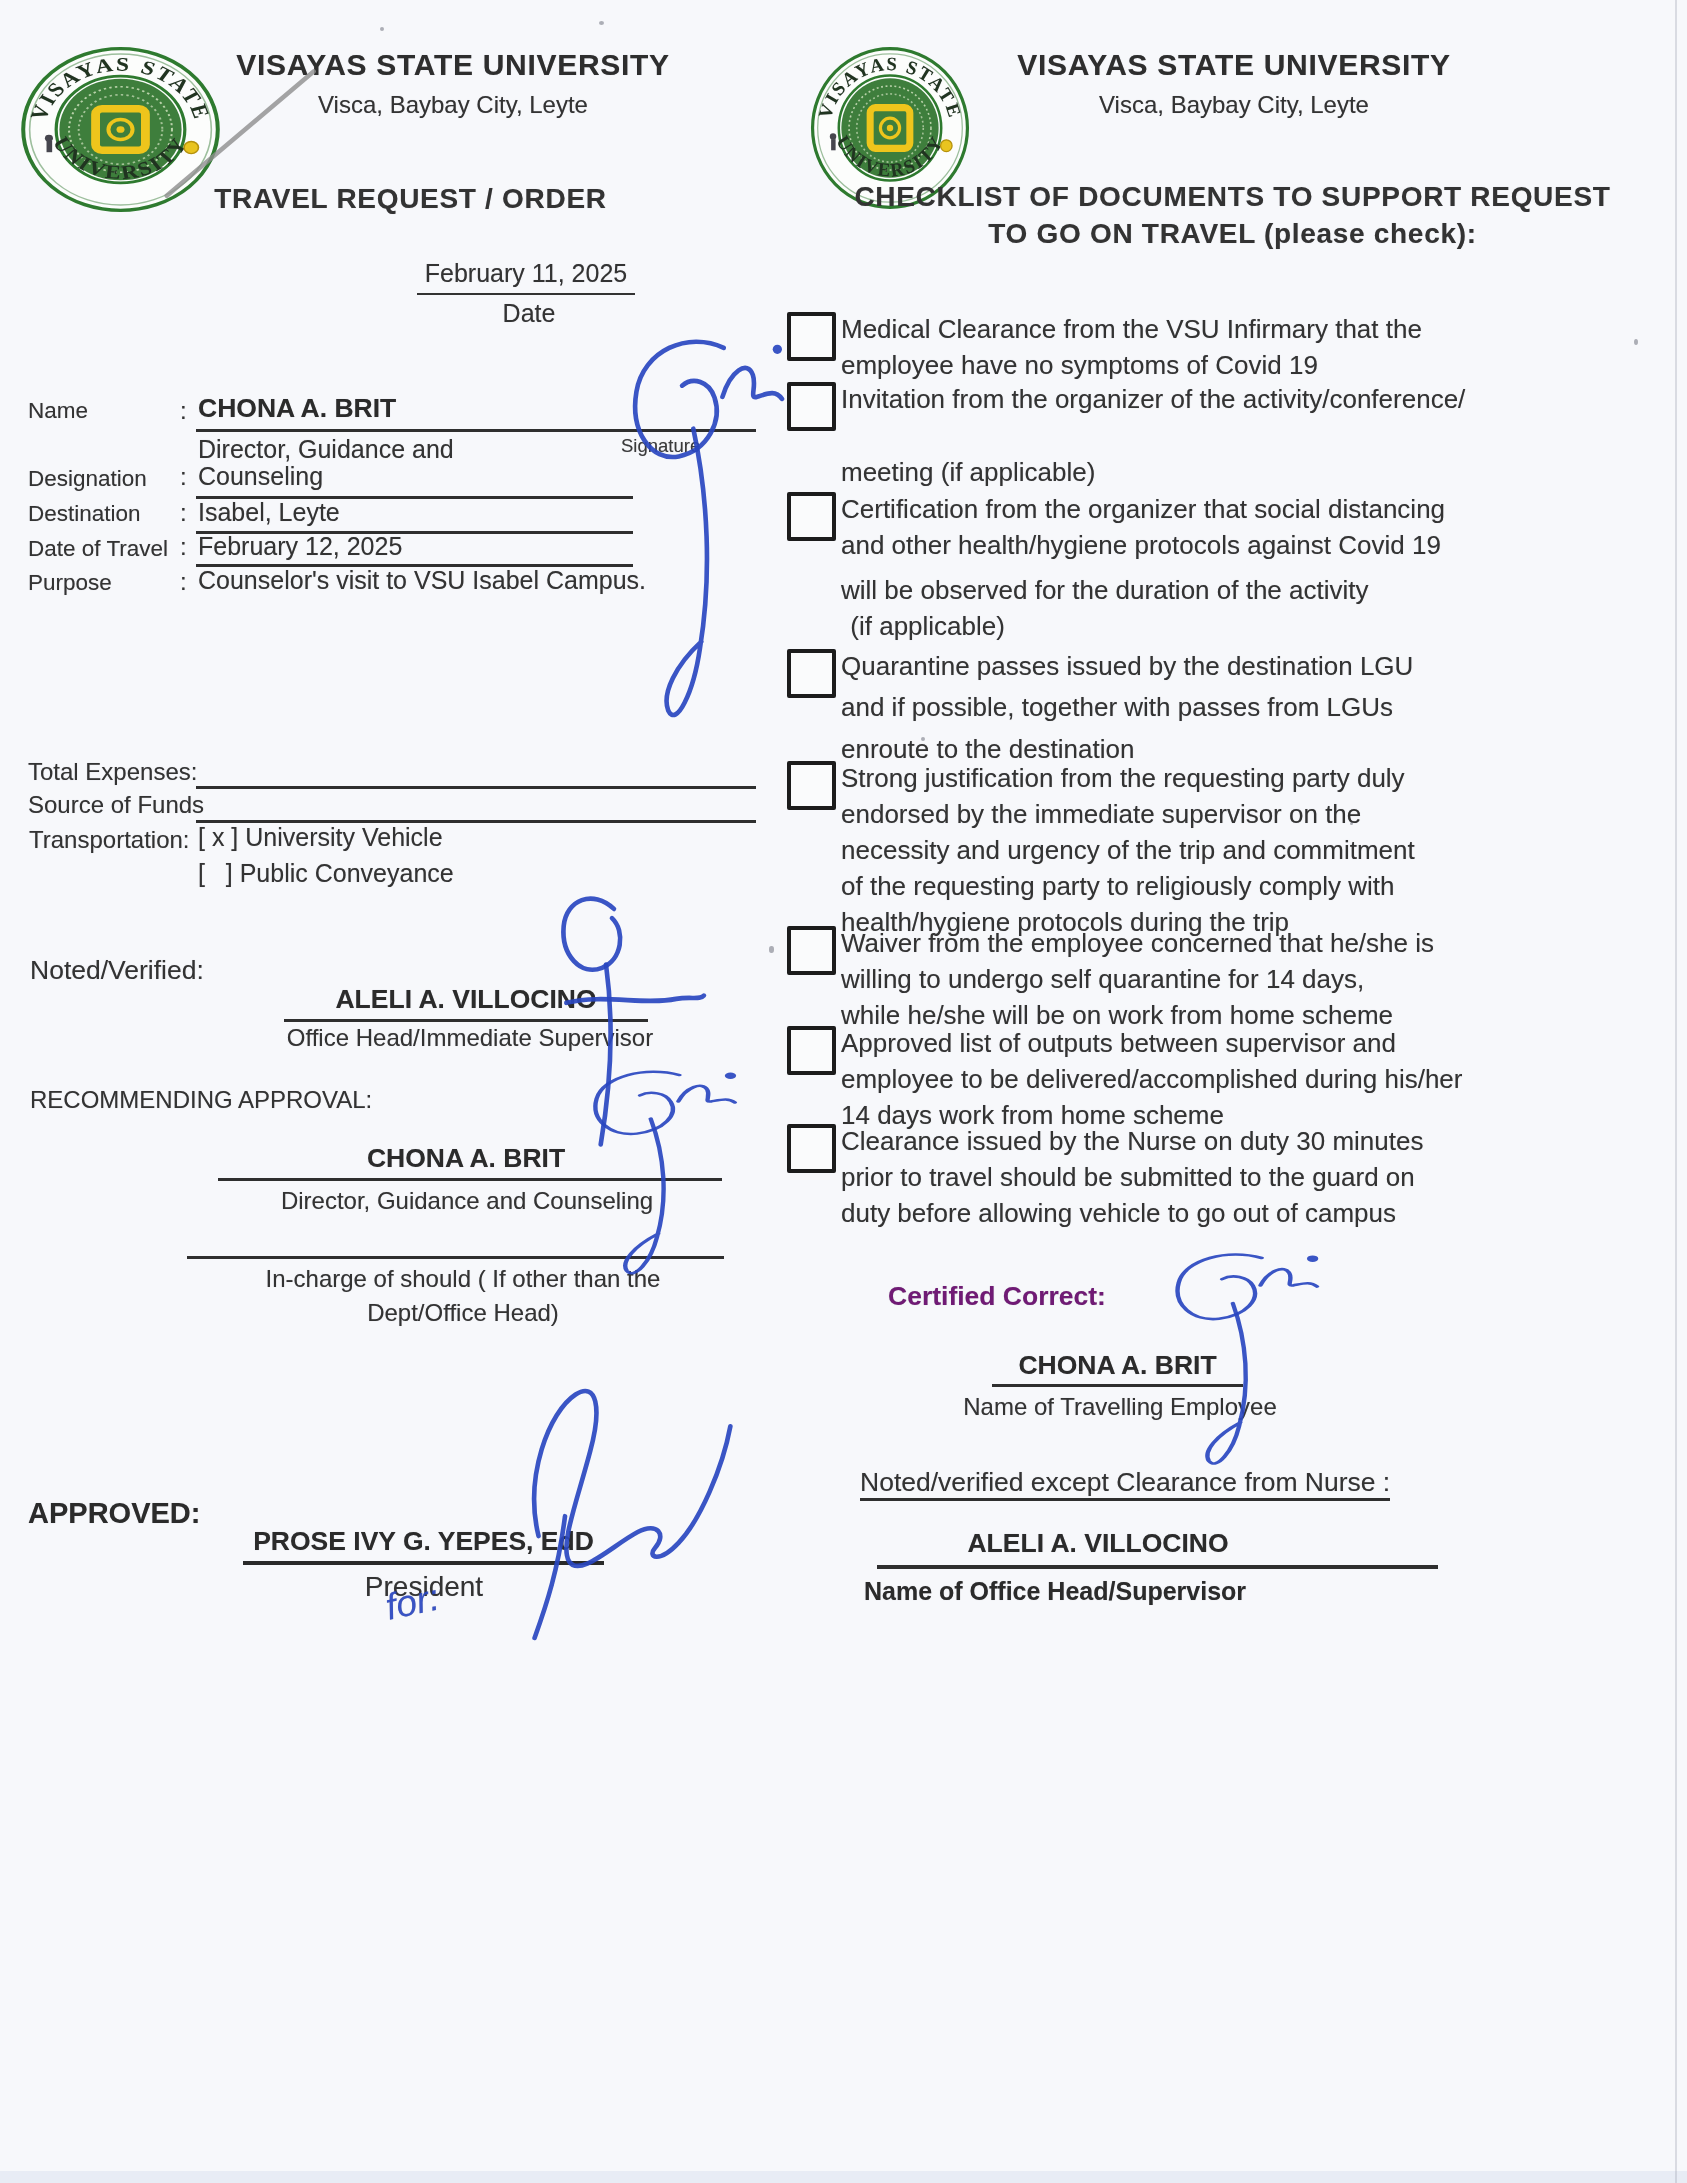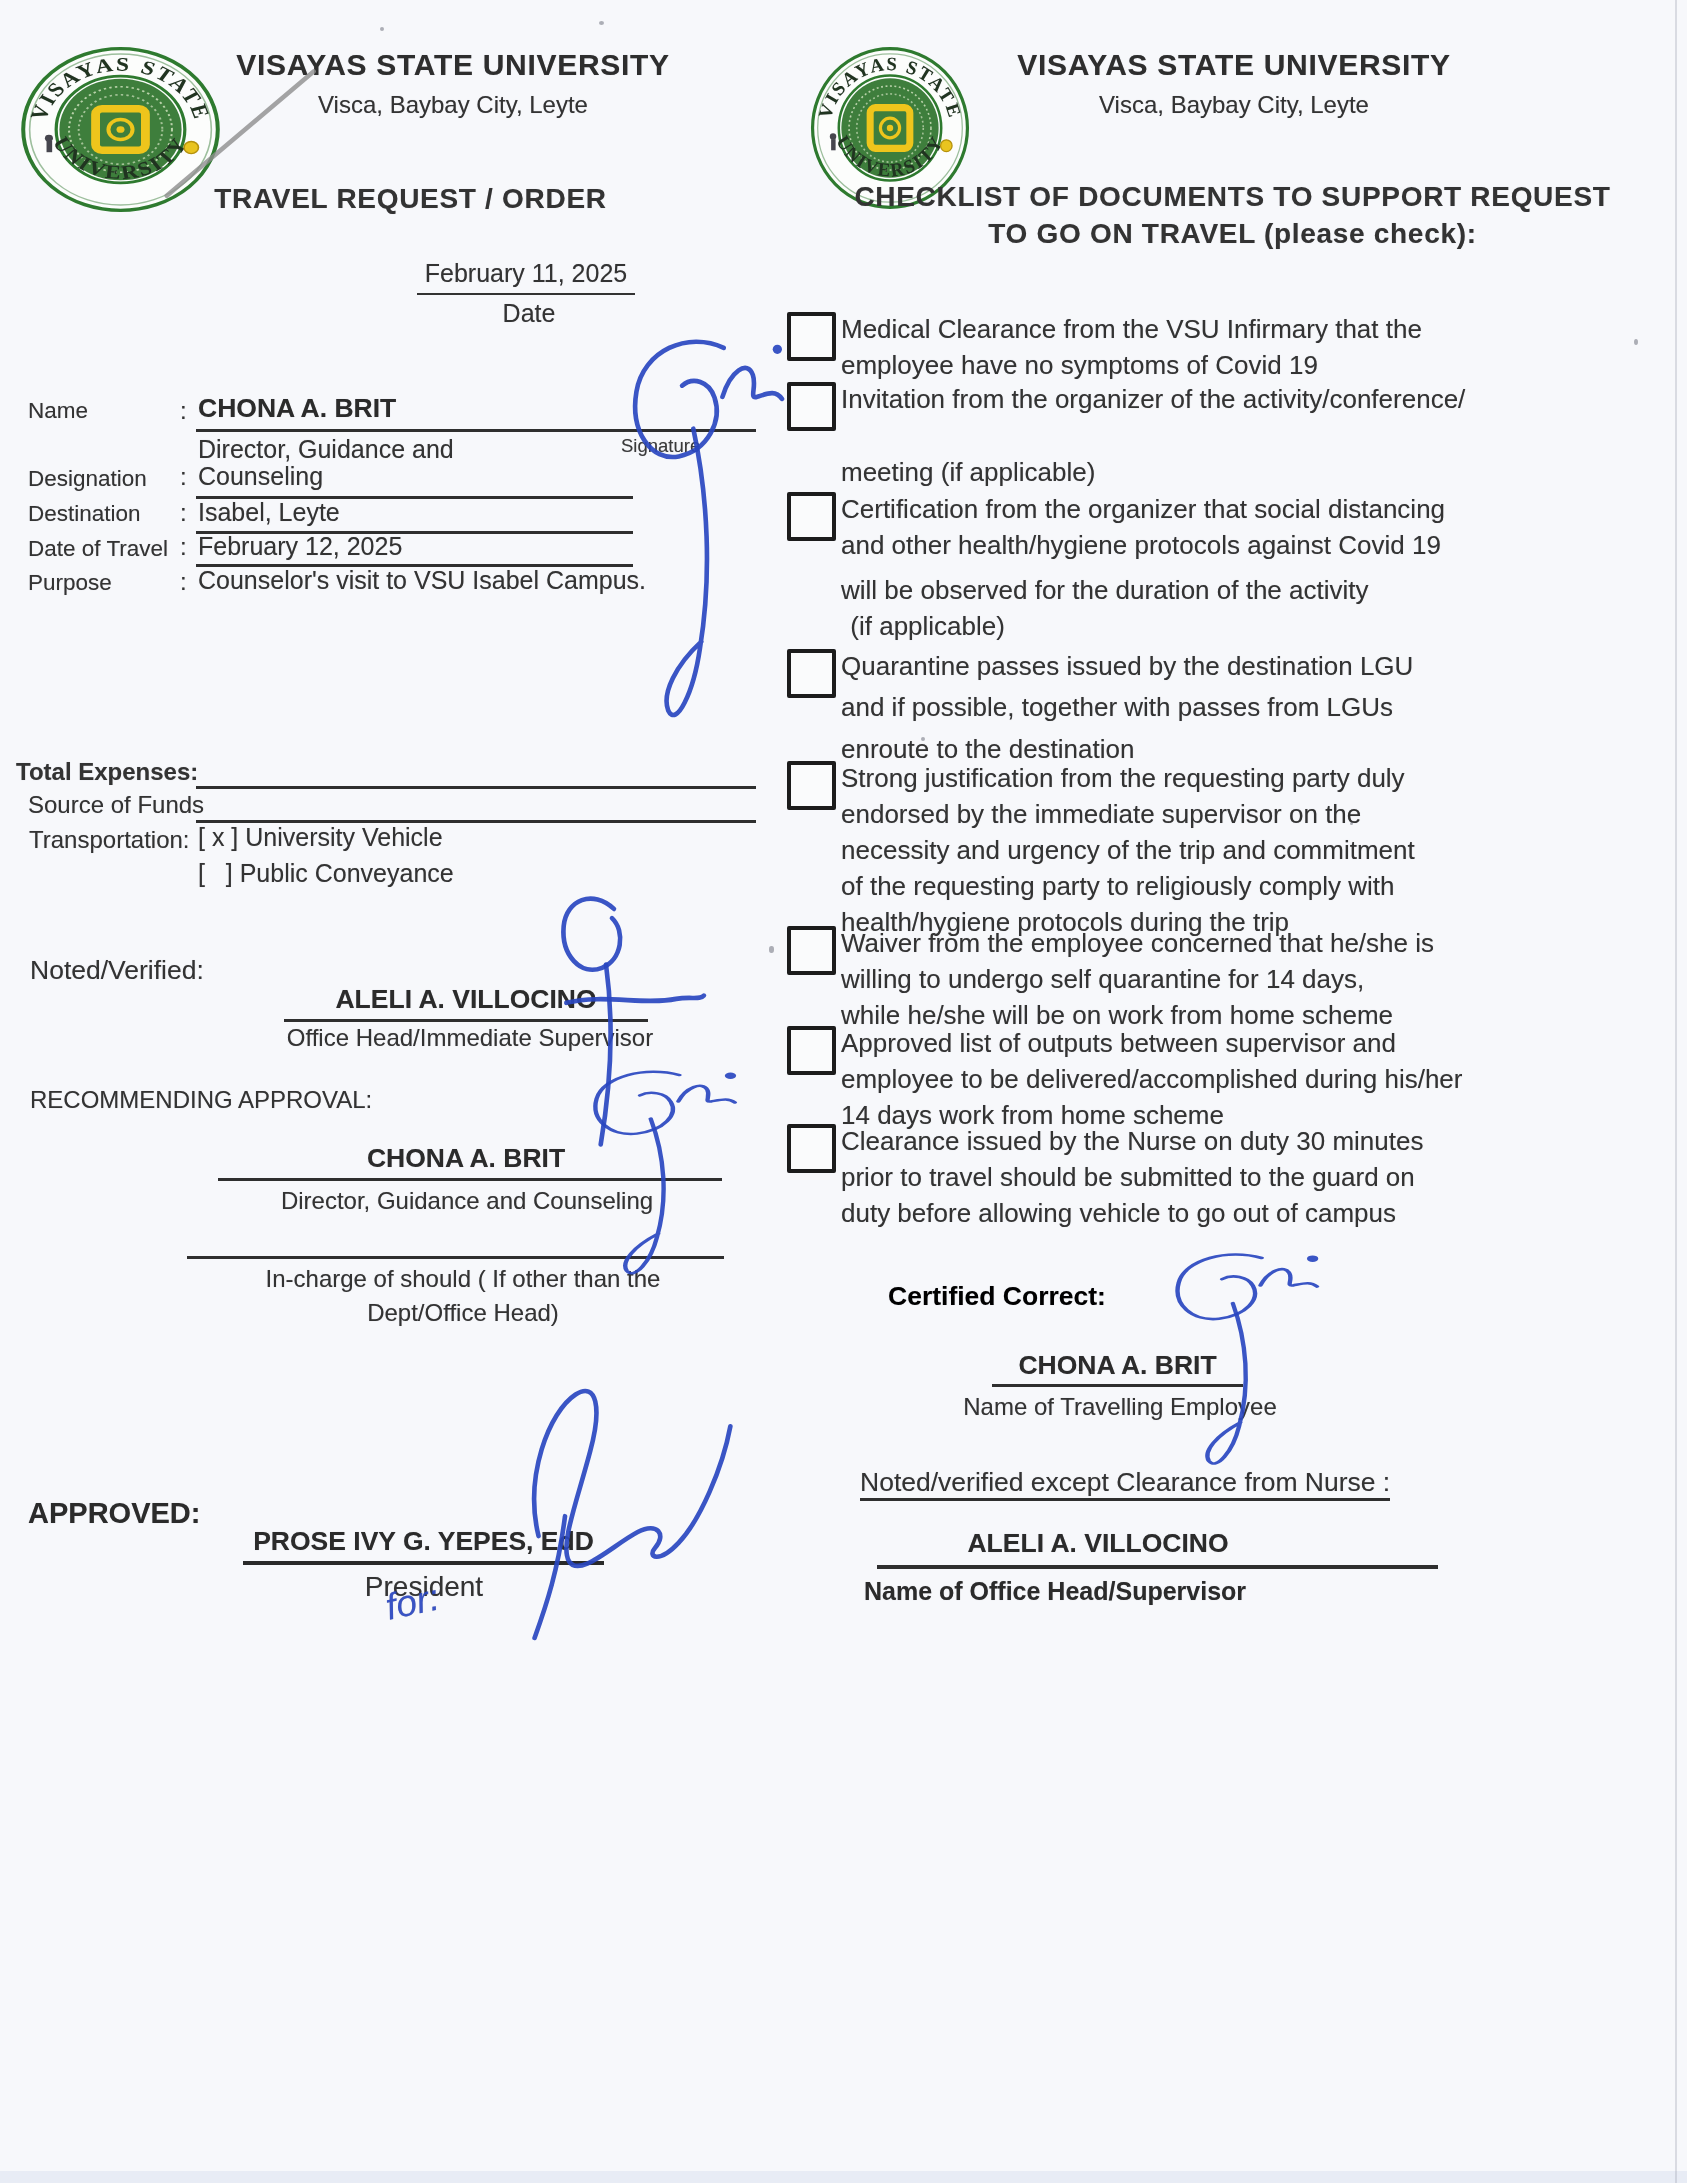--- a/index.html
+++ b/index.html
@@ -102,21 +102,21 @@
 
   <div class="abs lbl" style="left:28px;top:536px;">Date of Travel</div>
   <div class="colon" style="top:533px;">:</div>
   <div class="abs val nowrap" style="left:198px;top:532px;">February 12, 2025</div>
   <div class="uline" style="left:196px;top:564px;width:437px;"></div>
 
   <div class="abs lbl" style="left:28px;top:570px;">Purpose</div>
   <div class="colon" style="top:568px;">:</div>
   <div class="abs val nowrap" style="left:198px;top:566px;text-align:right;">Counselor's visit to VSU Isabel Campus.</div>
 
-  <div class="abs" style="left:16px;top:758px;font-size:24px;font-weight:bold;">Total Expenses:</div>
+  <div class="abs" style="left:28px;top:758px;font-size:24px;">Total Expenses:</div>
   <div class="uline" style="left:196px;top:786px;width:560px;"></div>
   <div class="abs" style="left:28px;top:791px;font-size:24px;">Source of Funds</div>
   <div class="uline" style="left:196px;top:820px;width:560px;"></div>
   <div class="abs" style="left:29px;top:826px;font-size:24px;">Transportation:</div>
   <div class="abs val nowrap" style="left:198px;top:823px;">
     <span class="pre">[ x ]</span>
     <span>University Vehicle</span>
   </div>
   <div class="abs val nowrap" style="left:198px;top:859px;">
     <span class="pre">[   ]</span>
@@ -234,21 +234,21 @@
 
   <div class="chk-item" style="top:1123px;">
     <span class="chk-box"></span>
     <div class="chk-lines">
       <div class="chk-line">Clearance issued by the Nurse on duty 30 minutes</div>
       <div class="chk-line">prior to travel should be submitted to the guard on</div>
       <div class="chk-line">duty before allowing vehicle to go out of campus</div>
     </div>
   </div>
 
-  <div class="abs b" style="left:888px;top:1281px;font-size:26.5px;color:#000000;">Certified Correct:</div>
+  <div class="abs b" style="left:888px;top:1281px;font-size:26.5px;color:#701a75;">Certified Correct:</div>
   <div class="abs c b nowrap" style="left:992px;top:1350px;width:251px;font-size:26.5px;color:#2b2b2b;border-bottom:3.3px solid #2f2f2f;padding-bottom:2.6px;">CHONA A. BRIT</div>
   <div class="abs c nowrap" style="left:961px;top:1393px;width:318px;font-size:24px;">Name of Travelling Employee</div>
 
   <div class="abs nowrap" style="left:860px;top:1467px;font-size:26.5px;border-bottom:3.3px solid #2f2f2f;padding-bottom:0;">Noted/verified except Clearance from Nurse :</div>
   <div class="abs c b nowrap" style="left:959px;top:1528px;width:278px;font-size:26.5px;color:#2b2b2b;">ALELI A. VILLOCINO</div>
   <div class="uline" style="left:877px;top:1565px;width:561px;height:4px;"></div>
   <div class="abs b nowrap" style="left:864px;top:1577px;font-size:25px;color:#2b2b2b;">Name of Office Head/Supervisor</div>
 
   <svg class="ink-layer" width="1687" height="2183" viewBox="0 0 2550 3300">
     <line class="artifact" x1="252" y1="296" x2="474" y2="108"></line>

